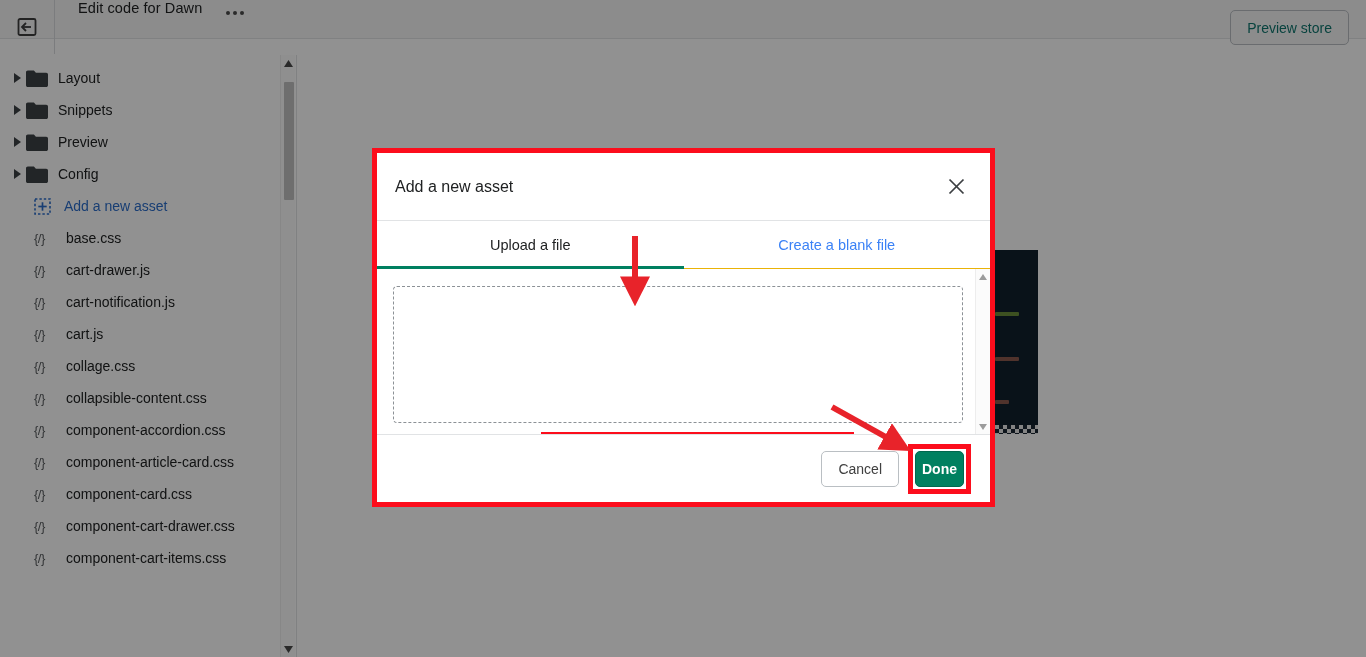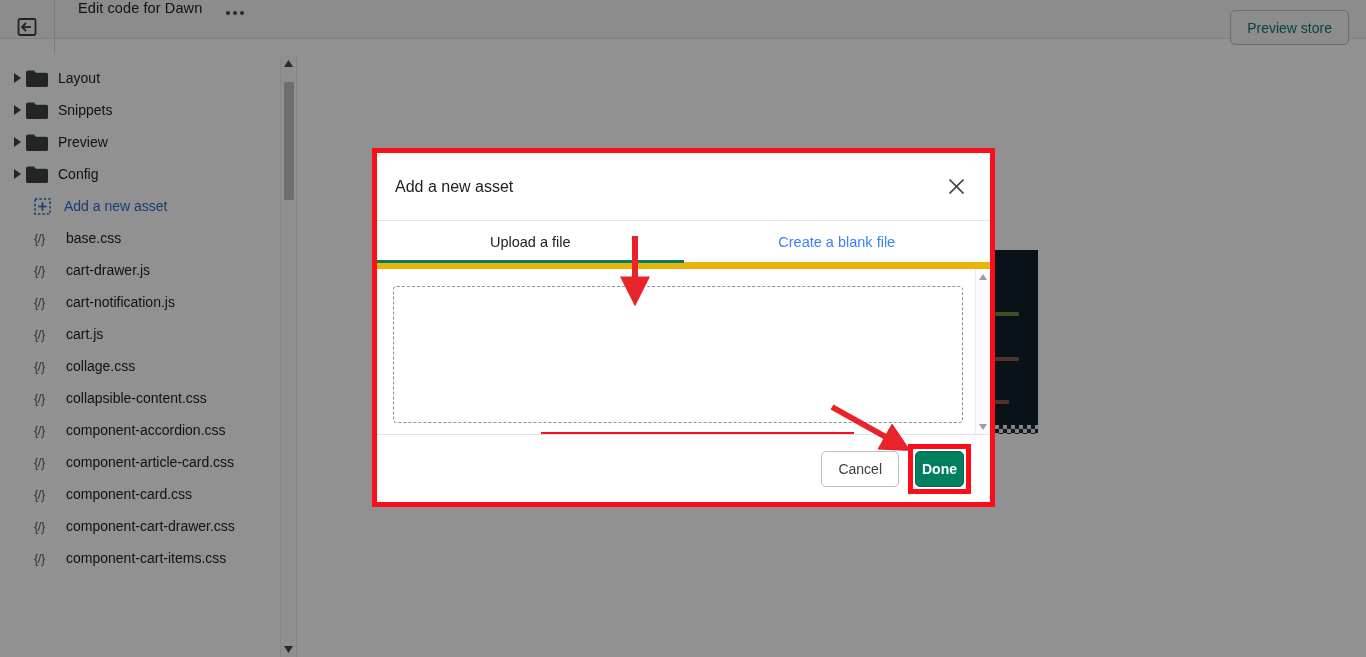--- a/index.html
+++ b/index.html
@@ -128,21 +128,21 @@
     border-bottom: 1px solid #e1e3e5;
     display: flex; align-items: center; padding: 0 18px 0 18px;
   }
   .modal-title { font-size: 16px; color: #202223; flex: 1; }
   .close-btn {
     width: 32px; height: 32px; display:flex; align-items:center; justify-content:center;
     cursor: pointer; border-radius: 4px;
   }
   .modal-body { flex: 1; position: relative; overflow: hidden; }
 
-  .tabs { display: flex; height: 48px; border-bottom: 7px solid #eab308; position: relative; }
+  .tabs { display: flex; height: 48px; border-bottom: 1px solid #eab308; position: relative; }
   .tab {
     flex: 1; display: flex; align-items: center; justify-content: center;
     font-size: 14.5px; cursor: pointer; position: relative;
   }
   .tab.active { color: #202223; }
   .tab.inactive { color: #3b82f6; }
   .tab.active::after {
     content: ""; position: absolute; left: 0; right: 0; bottom: -1px;
     height: 3px; background: #008060;
   }

